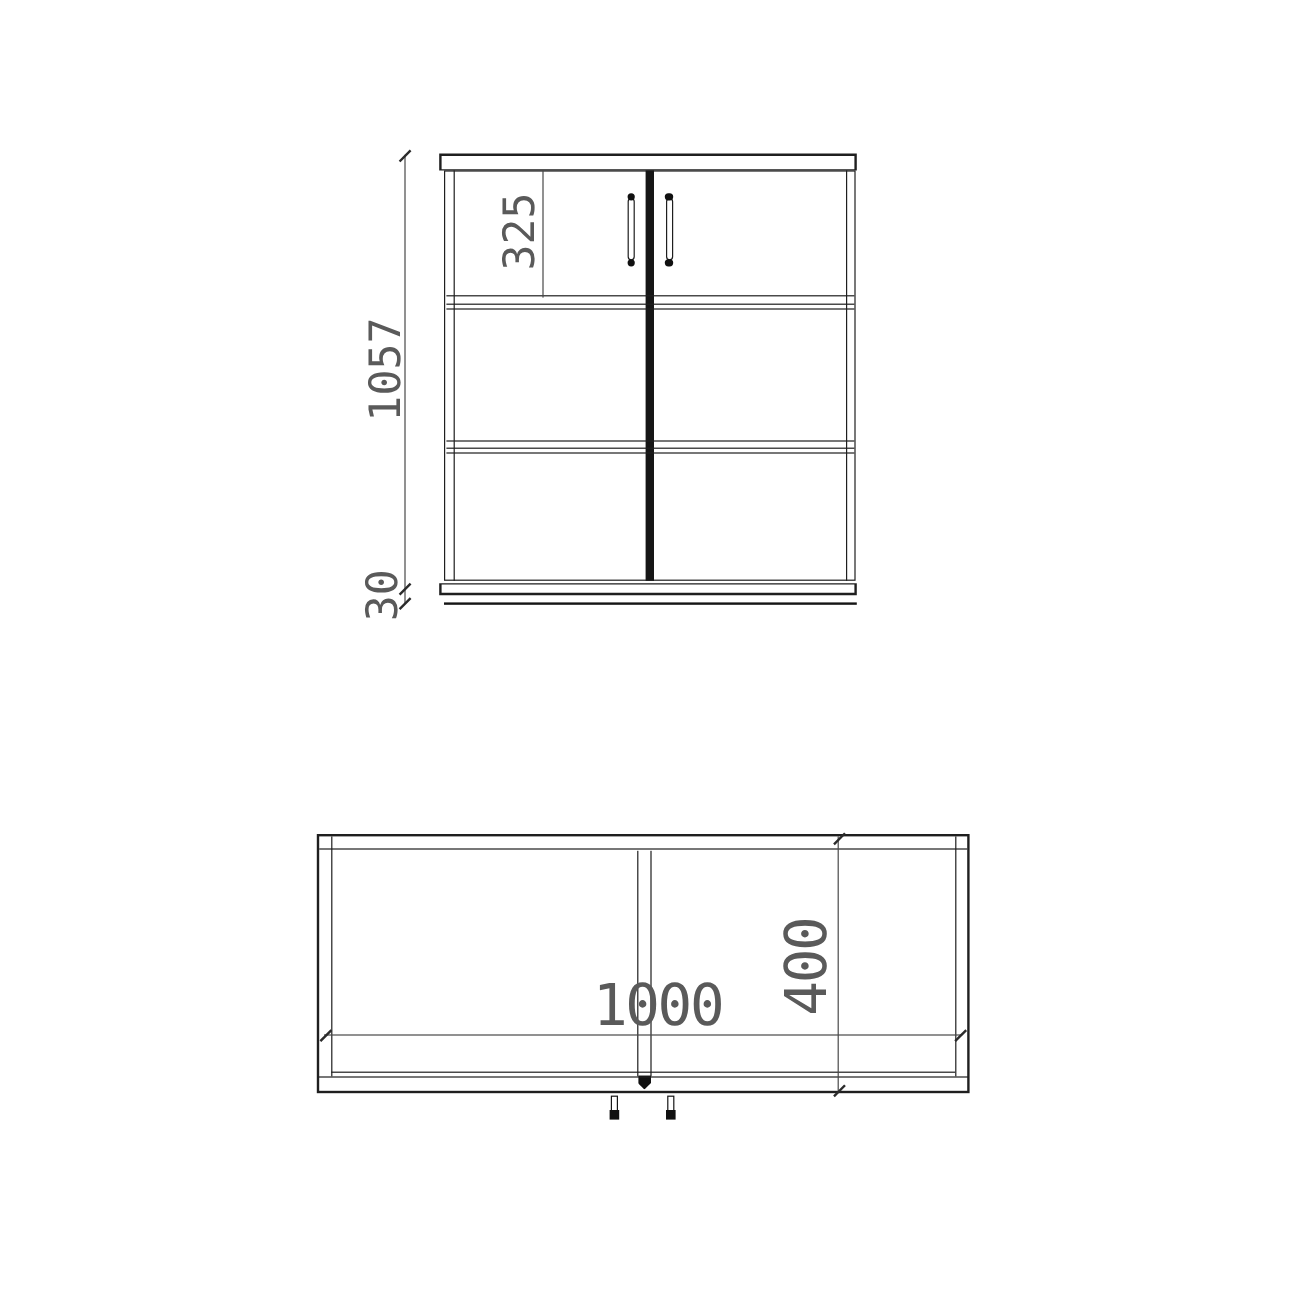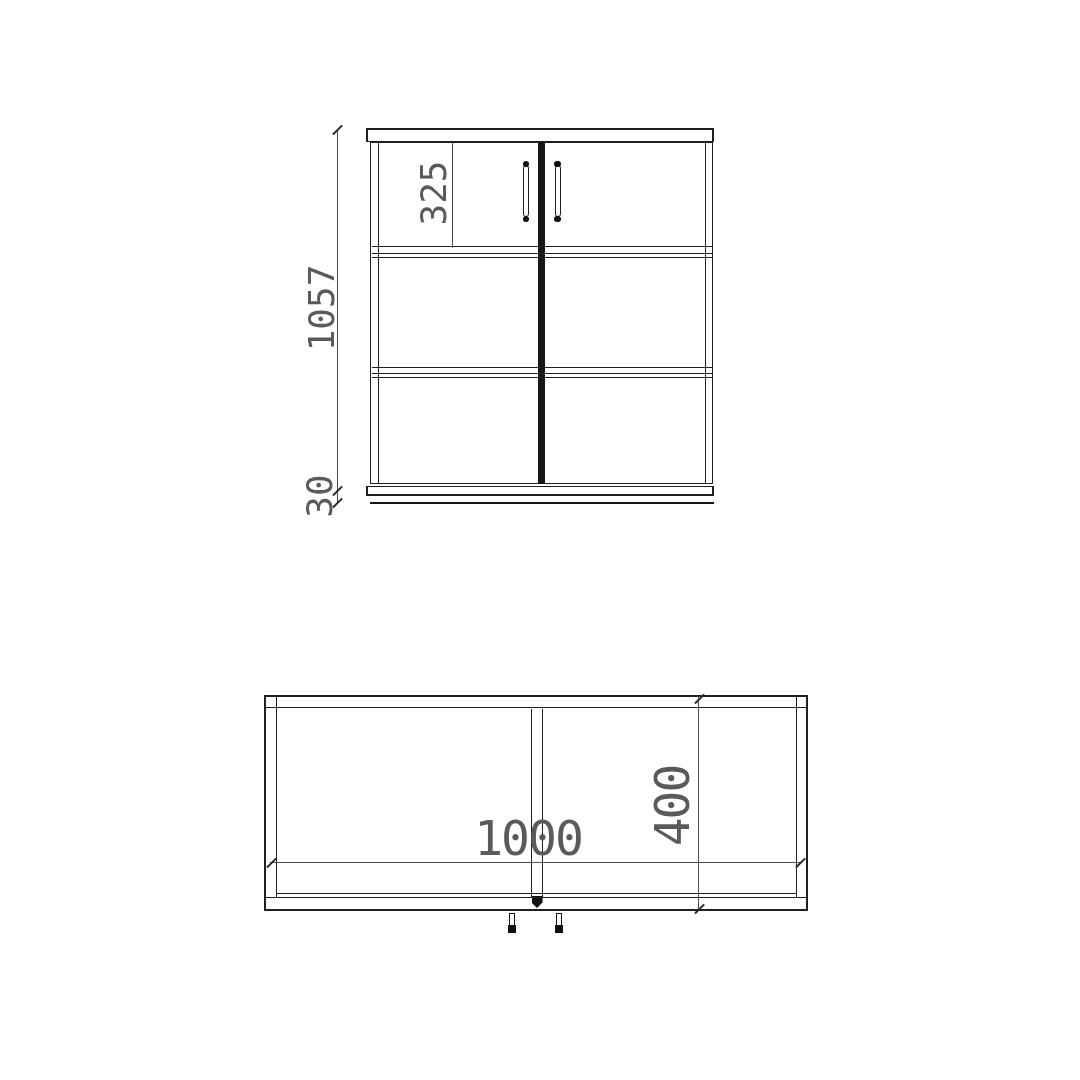--- a/index.html
+++ b/index.html
@@ -92,21 +92,21 @@
     <div class="ln" style="left:265px;top:896.5px;width:542px;height:1.6px;"></div>
 
     <div class="dimln" style="left:270px;top:862px;width:531px;height:1.2px;"></div>
     <div class="tick" style="left:265px;top:861.7px;"></div>
     <div class="tick" style="left:794px;top:861.7px;"></div>
 
     <div class="dimln" style="left:698px;top:697px;width:1.2px;height:212px;"></div>
     <div class="tick" style="left:692.5px;top:697.6px;"></div>
     <div class="tick" style="left:692.5px;top:907.6px;"></div>
 
-    <div class="dimtext pv-text" style="left:408px;top:814px;width:240px;height:48px;text-align:center;">1000</div>
+    <div class="dimtext pv-text" style="left:428px;top:814px;width:240px;height:48px;text-align:center;">1000</div>
     <div class="dimtext pv-text vrot" style="left:582px;top:786px;width:180px;height:40px;line-height:40px;">400</div>
 
     <div class="grp">
       <div class="stem" style="left:509px;top:912.5px;width:6px;height:14px;"></div>
       <div class="foot" style="left:508px;top:925px;width:8px;height:8px;"></div>
     </div>
     <div class="grp">
       <div class="stem" style="left:556px;top:912.5px;width:6px;height:14px;"></div>
       <div class="foot" style="left:555px;top:925px;width:8px;height:8px;"></div>
     </div>

